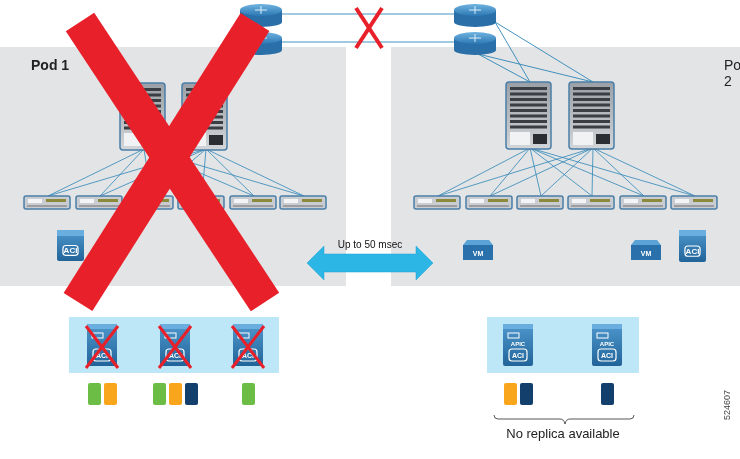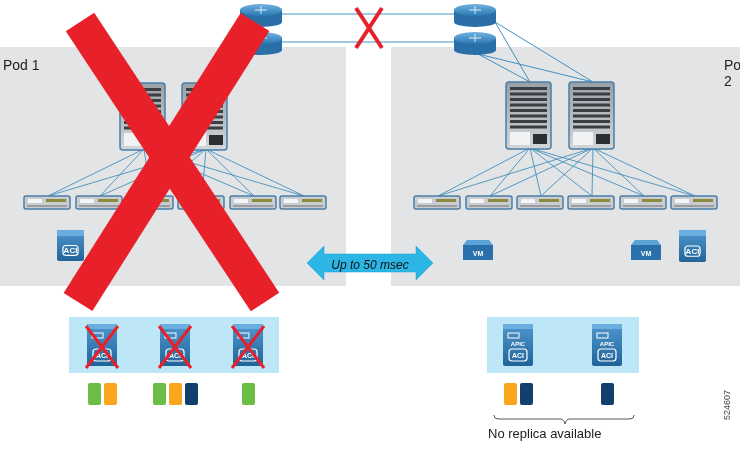--- a/index.html
+++ b/index.html
@@ -2,30 +2,30 @@
 <html><head>
 <meta charset="utf-8">
 <style>
   html, body { margin:0; padding:0; background:#ffffff; }
   body { width:740px; height:459px; position:relative; overflow:hidden;
          font-family:"Liberation Sans", sans-serif; }
   .pod { position:absolute; background:#e3e4e6; }
   #pod1 { left:0; top:47px; width:346px; height:239px; }
   #pod2 { left:391px; top:47px; width:349px; height:239px; }
   .pod-label { position:absolute; font-size:14px; color:#222; }
-  #pod1-label { left:3px; top:57px; }
+  #pod1-label { left:31px; top:57px;font-weight:bold; }
   #pod2-label { left:692px; top:57px;margin-left:32px; }
   svg#diagram { position:absolute; left:0; top:0; }
   .apic-cluster { position:absolute; background:#bde6f6; }
   #cluster1 { left:69px; top:317px; width:210px; height:56px; }
   #cluster2 { left:487px; top:317px; width:152px; height:56px; }
   .shard { position:absolute; width:13px; height:22px; border-radius:2px; }
-  .latency-label { position:absolute; left:312px; top:258px; width:116px; text-align:center;
-                   font-size:12px; color:#111;font-style:italic; }
-  .caption { position:absolute; left:488px; top:426px; width:150px; 
+  .latency-label { position:absolute; left:312px; top:239px; width:116px; text-align:center;
+                   font-size:10px; color:#111; }
+  .caption { position:absolute; left:488px; top:426px; width:150px; text-align:center;
              font-size:13px; color:#222; line-height:16px; }
   .fig-id { position:absolute; left:722px; top:420px; font-size:9px; color:#444;
             transform:rotate(-90deg); transform-origin:left top; }
 </style>
 </head>
 <body>
 
 <div class="pod" id="pod1"></div>
 <div class="pod" id="pod2"></div>
 

